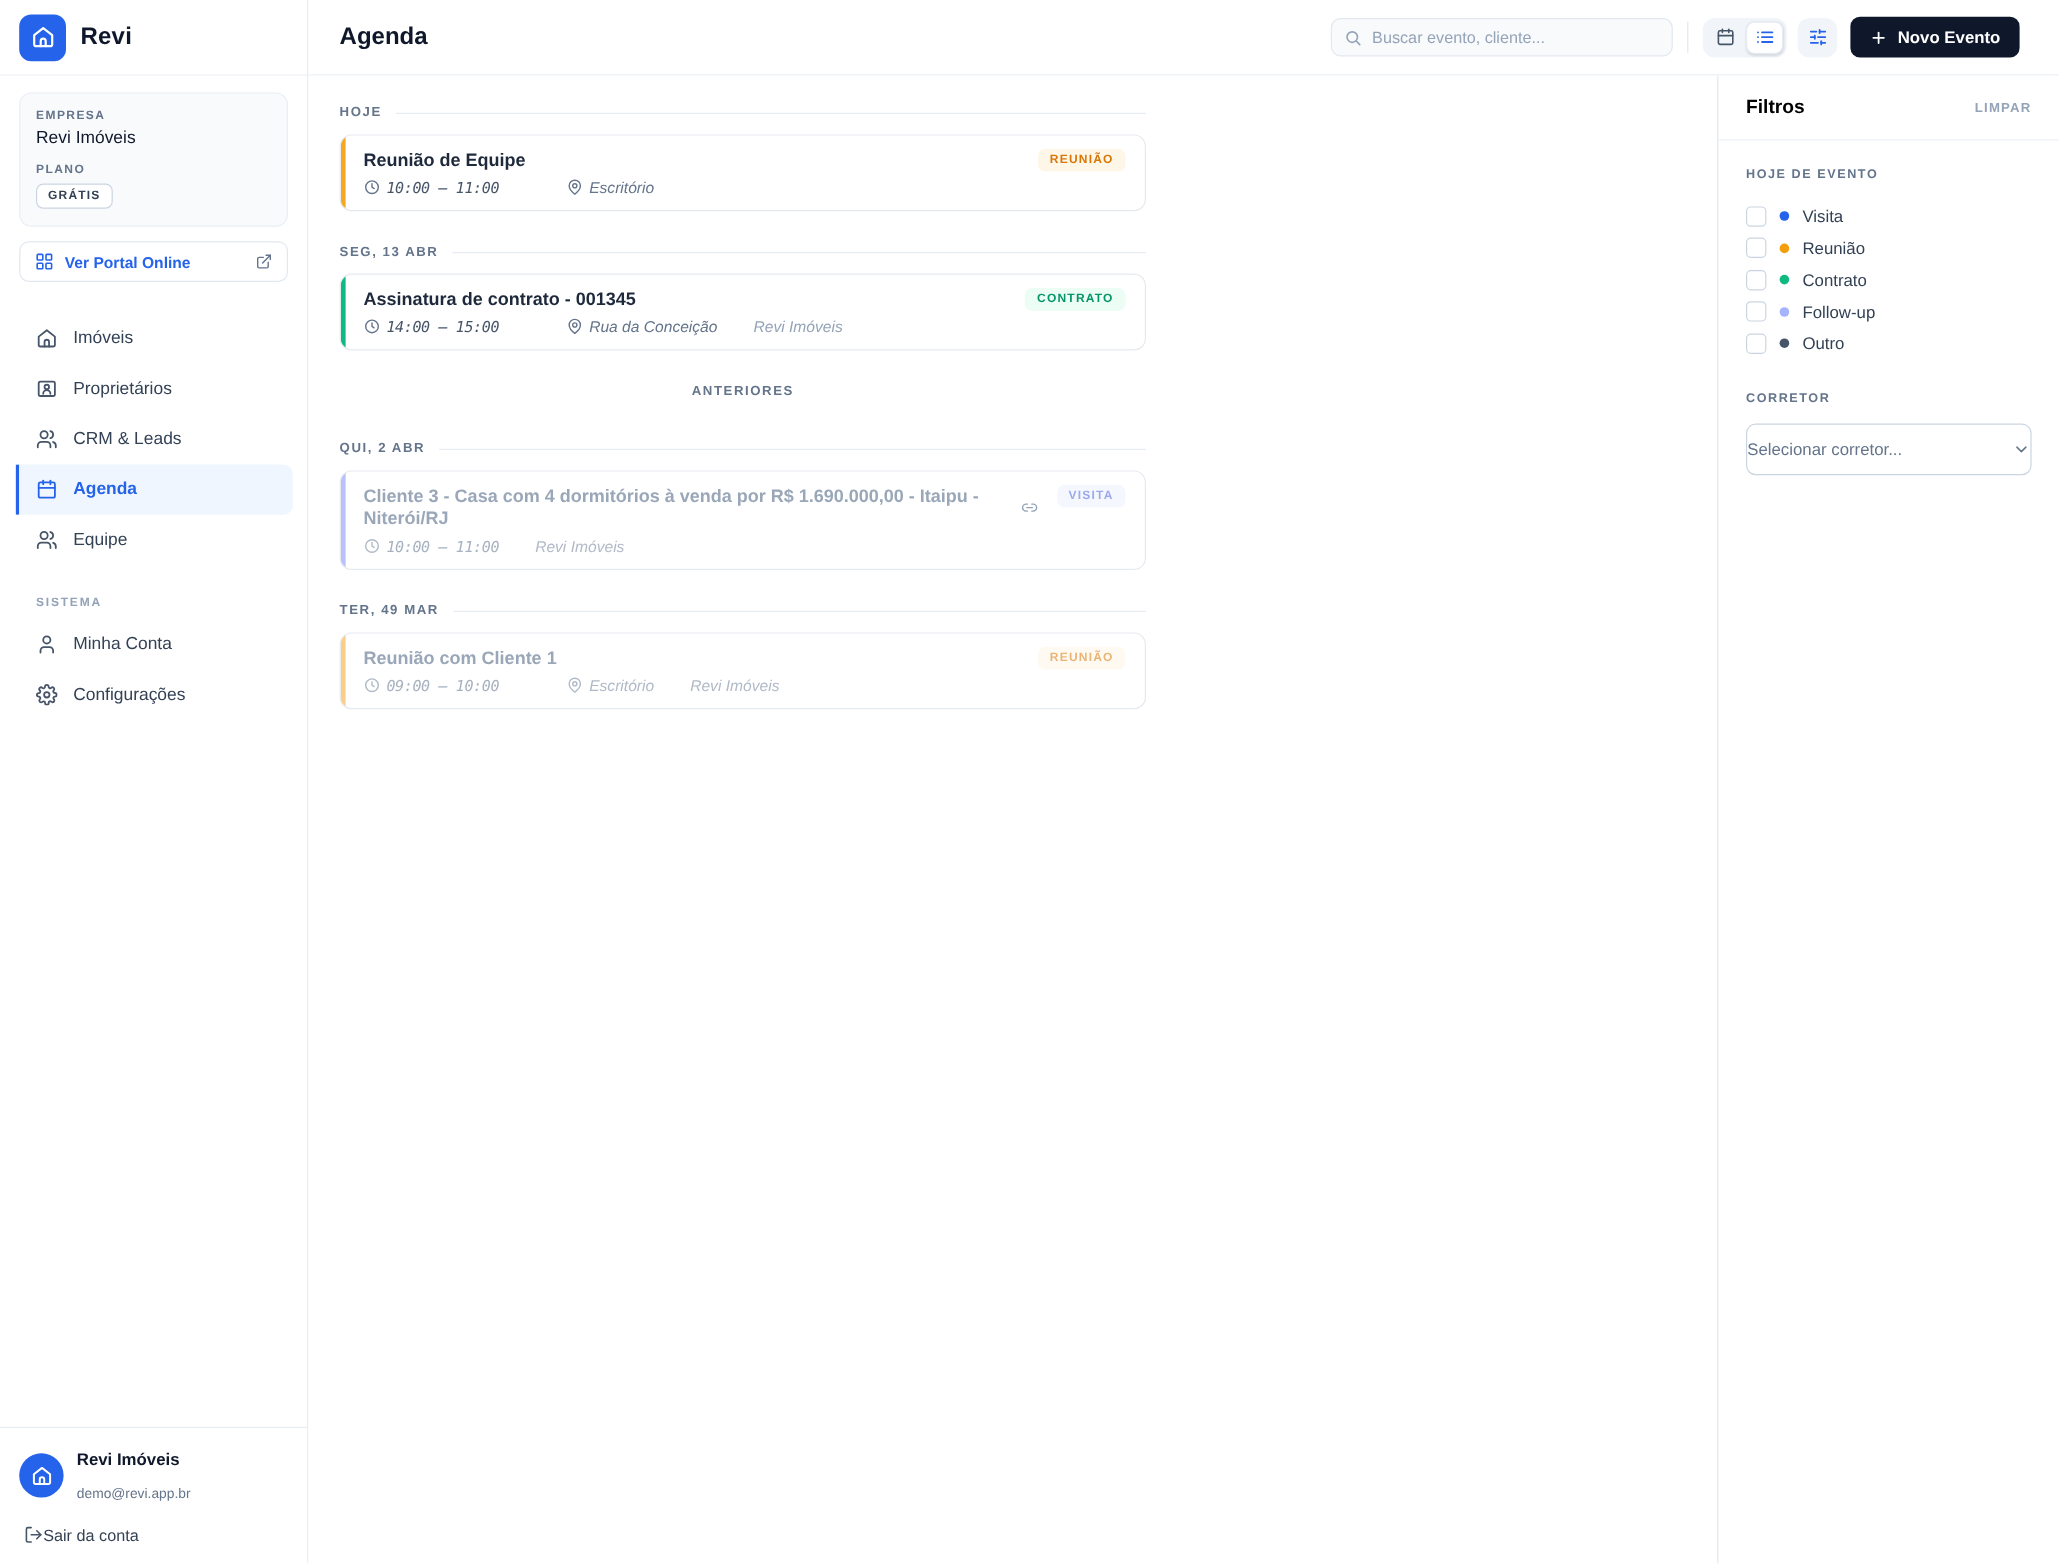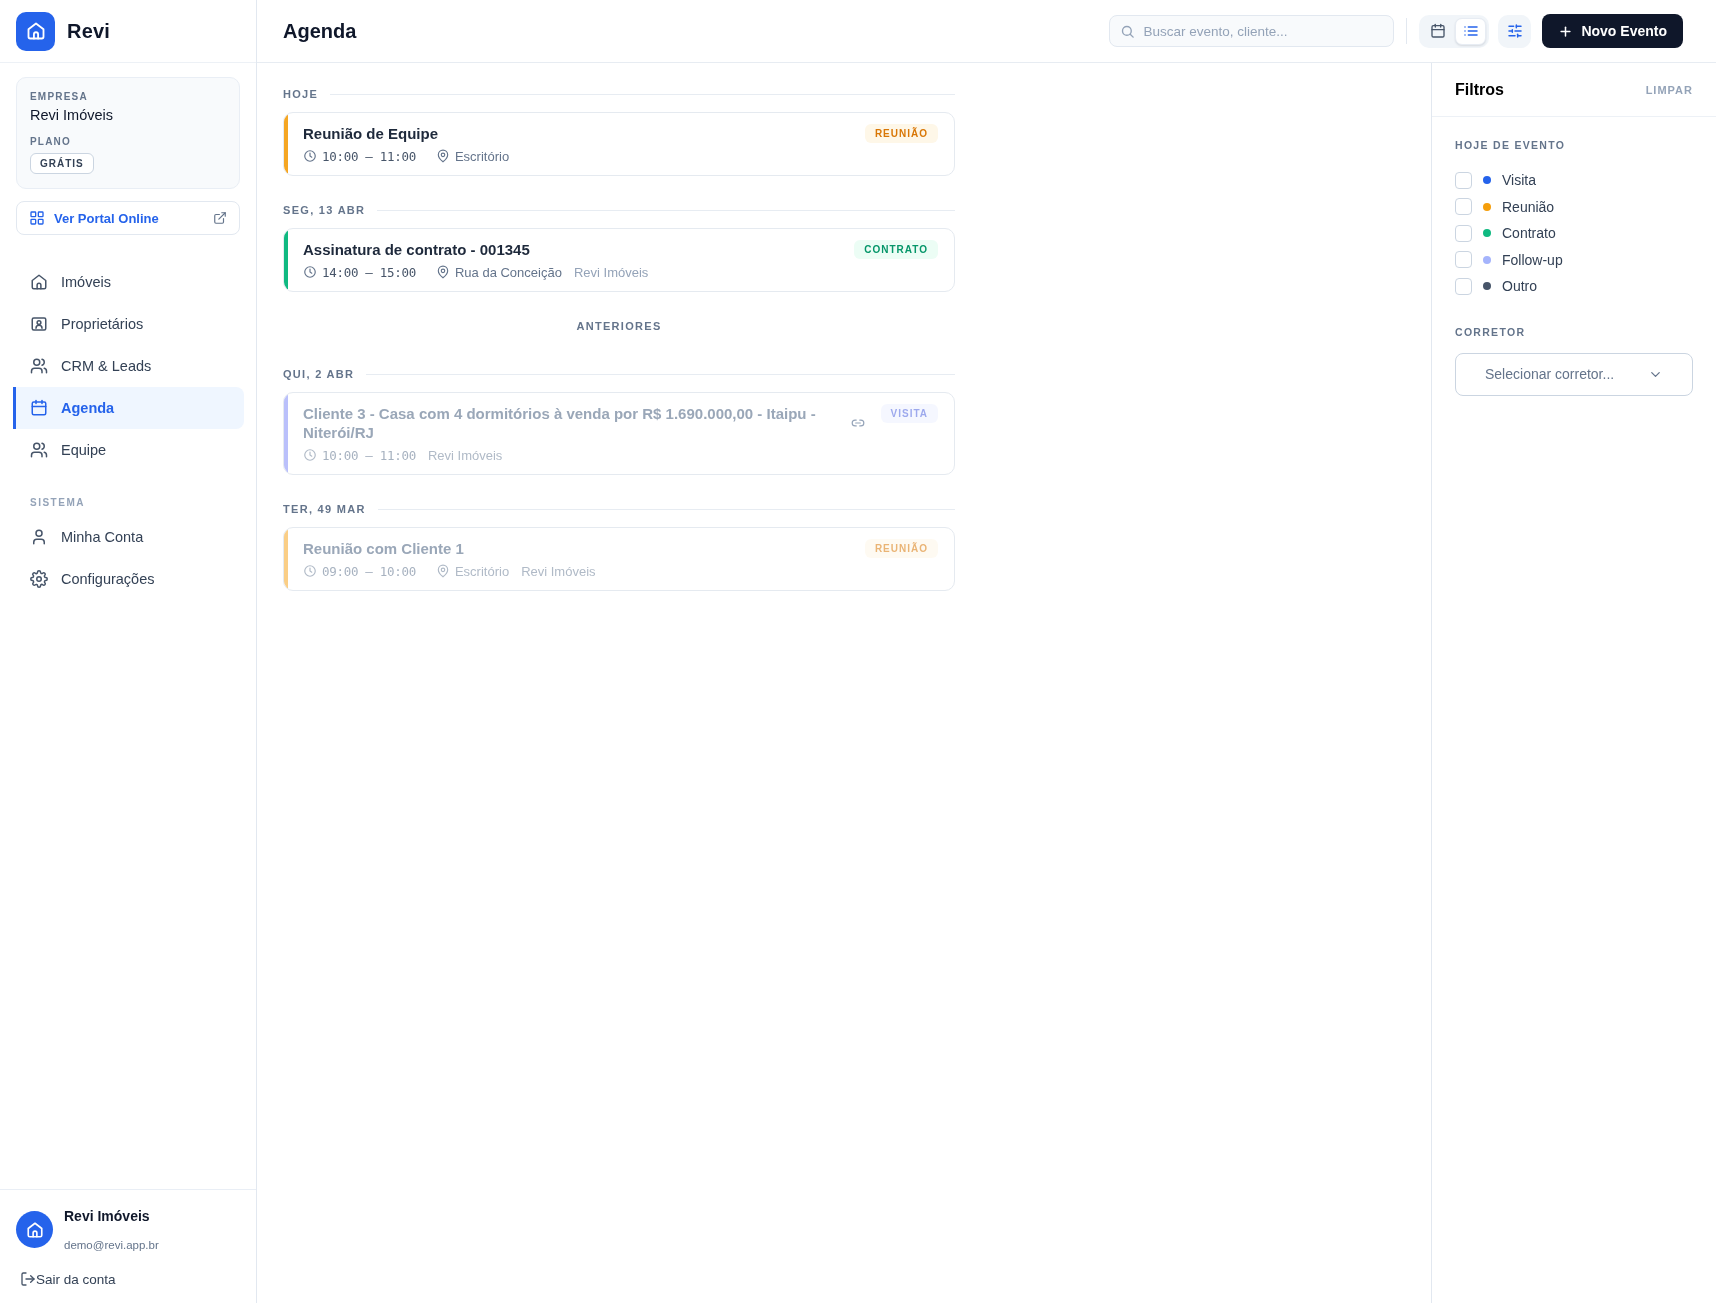--- a/index.html
+++ b/index.html
@@ -129,21 +129,21 @@
 
   .event-card {
     position:relative; background:#fff; border:1px solid #e5eaf0; border-radius:10px;
     padding:11px 16px 11px 19px; margin-bottom:28px; display:flex; align-items:flex-start;
     cursor:pointer; overflow:hidden;
   }
   .accent-bar { position:absolute; left:0; top:0; bottom:0; width:4px; }
   .event-body { flex:1; min-width:0; }
   .event-title { font-size:15px; font-weight:bold; color:#1e293b; line-height:19px; display:flex; align-items:center; gap:8px; }
   .event-title .link-ic { color:#94a3b8; flex:none; }
-  .event-meta { margin-top:5px; display:flex; align-items:center; gap:6px; height:16px; }
+  .event-meta { margin-top:5px; display:flex; align-items:center; gap:24px; height:16px;font-style:italic; }
   .meta-group { display:flex; align-items:center; gap:5px; color:#64748b; }
   .meta-ic { color:#64748b; }
   .event-time { font-family:"DejaVu Sans Mono", monospace; font-size:12.5px; color:#475569; letter-spacing:-.3px; }
   .meta-text { font-size:13px; color:#64748b; }
   .meta-company { font-size:13px; color:#94a3b8; margin-left:6px; }
   .meta-gap { width:8px; }
   .event-badge {
     flex:none; margin-left:16px; font-size:10px; font-weight:bold; letter-spacing:1px;
     padding:4px 10px; border-radius:6px;
   }
@@ -170,21 +170,21 @@
   .type-list { margin-top:16px; }
   .type-row { display:flex; align-items:center; gap:11px; height:26.5px; cursor:pointer; }
   .checkbox {
     width:17px; height:17px; border:1.5px solid #cbd5e1; border-radius:4px; background:#fff; flex:none;
   }
   .type-dot { width:8px; height:8px; border-radius:50%; flex:none; }
   .type-label { font-size:14px; color:#334155; }
   .corretor-block { margin-top:26px; }
   .select-box {
     margin-top:15px; height:43px; border:1px solid #cbd5e1; border-radius:8px;
-    display:flex; align-items:center; justify-content:space-between; padding:0 29px;
+    display:flex; align-items:center; justify-content:space-between; padding:0 0;
     cursor:pointer; background:#fff;gap:20px;
   }
   .select-text { font-size:14px; color:#64748b; }
   .select-box .chev-ic { color:#64748b; }
 </style>
 </head>
 <body>
 
 <aside class="sidebar">
   <div class="sidebar-header">

